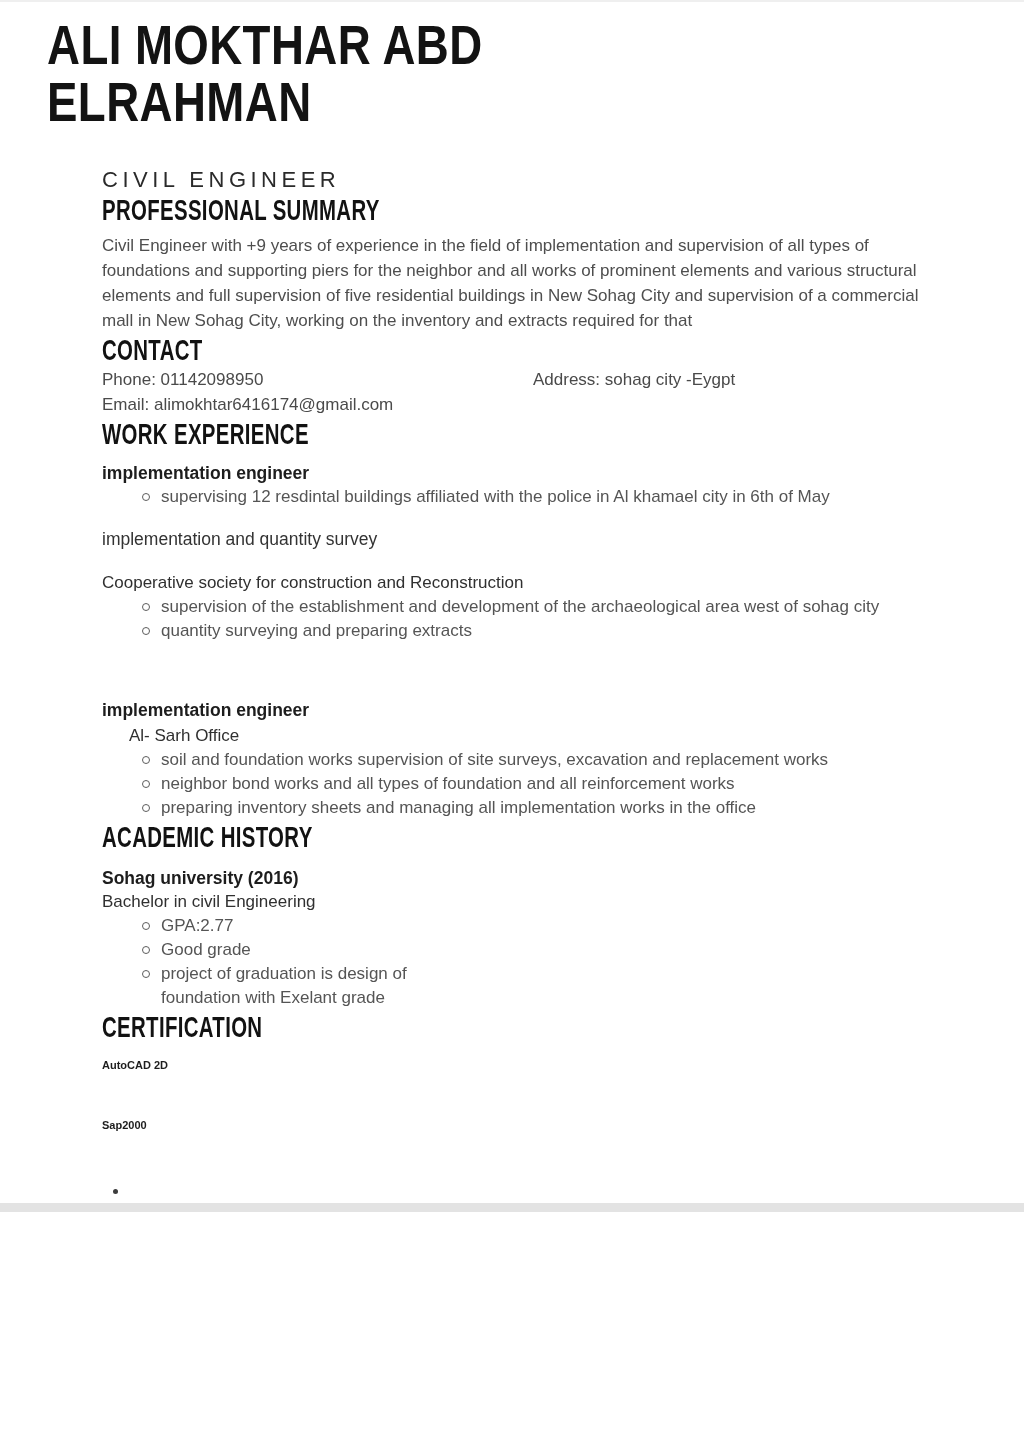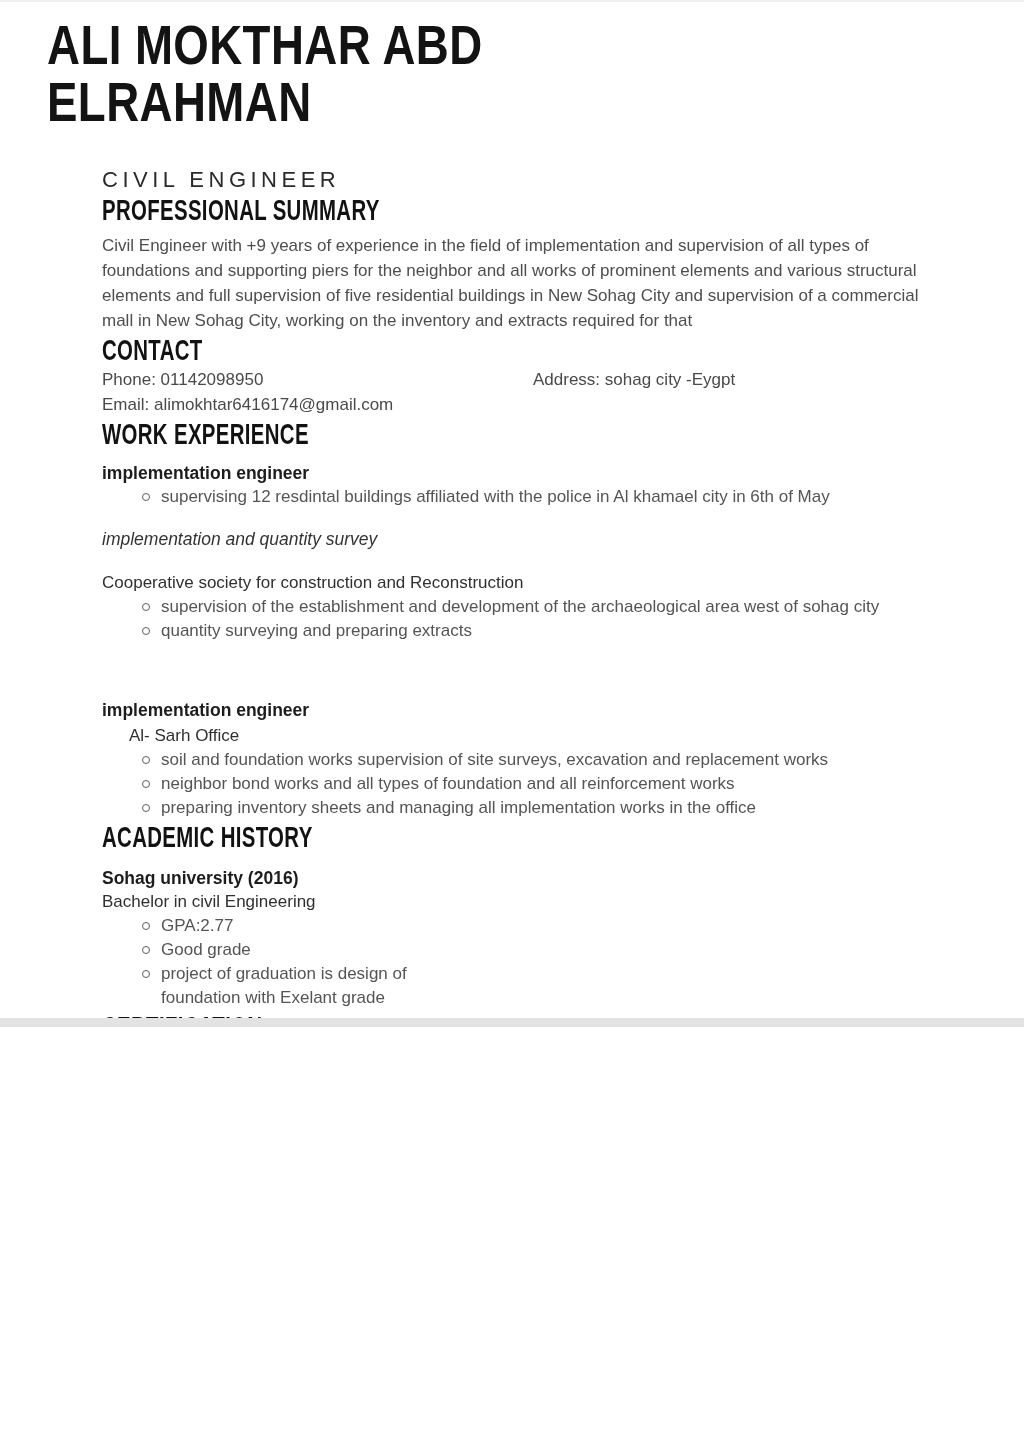--- a/index.html
+++ b/index.html
@@ -1,18 +1,18 @@
 <!DOCTYPE html>
 <html><head>
 <meta charset="utf-8">
 <style>
   html,body { margin:0; padding:0; background:#ffffff; }
   .page {
     position:relative;
-    width:1024px; height:1027px;
+    width:1024px; height:1212px;
     background:#ffffff;
     overflow:hidden;
     font-family:"Liberation Sans","DejaVu Sans",sans-serif;
     color:#2e2e2e;
   }
   .top-strip { position:absolute; top:0; left:0; right:0; height:2px; background:#efefef; }
   .bottom-bar { position:absolute; bottom:0; left:0; right:0; height:9px; background:#e3e3e3; }
   .content { padding:17px 86px 0 102px; box-sizing:border-box; }
 
   
@@ -40,21 +40,21 @@
   .cond { display:inline-block; transform:scaleX(0.68); transform-origin:0 50%; white-space:nowrap; letter-spacing:0.5px; }
 
   .sec-summary { margin-top:62px; }
   .summary-text { margin-top:6px; width:820px; font-size:17px; line-height:25px; color:#4e4e4e; }
 
   .contact-row { display:flex; font-size:17px; line-height:25px; color:#4a4a4a; }
   .contact-phone { width:431px; flex:0 0 auto; }
 
   .sec-work { margin-top:33px; }
   .job-title { font-size:17.5px; font-weight:bold; line-height:24px; color:#1d1d1d; }
-  .job-title.regular { font-weight:normal; color:#333333;font-style:italic; }
+  .job-title.regular { font-weight:normal; color:#333333; }
   .job-company { font-size:17px; line-height:24px; color:#303030; }
 
   ul.blist { list-style:none; margin:0; padding:0; }
   ul.blist li { display:flex; align-items:flex-start; padding-left:40px; font-size:17px; line-height:24px; color:#555555; }
   .ring {
     flex:0 0 auto; width:8px; height:8px; box-sizing:border-box;
     border:1.5px solid #5d5d5d; border-radius:50%;
     margin:8px 11px 0 0;
   }
   .j2-list li { line-height:26px; }

